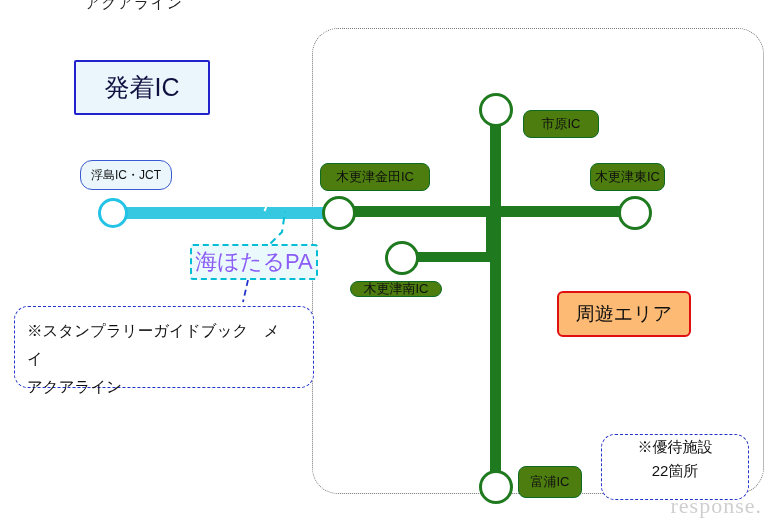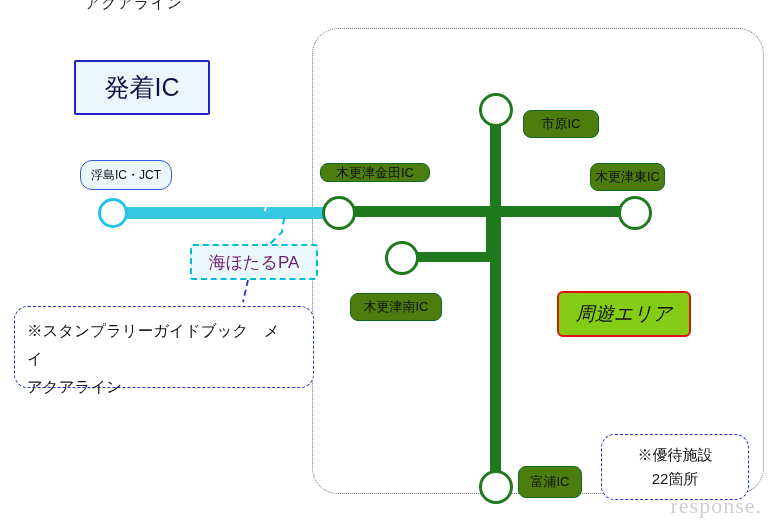--- a/index.html
+++ b/index.html
@@ -62,25 +62,24 @@
     border-radius: 2px;
   }
 
   
   .box-shuyu {
     left: 557px;
     top: 291px;
     width: 134px;
     height: 46px;
     border: 2.5px solid #e01010;
-    background: #84cc16;
+    background: #fdba74;
     font-size: 19px;
     color: #101010;
     border-radius: 6px;
-    font-style: italic;
   }
 
   
   .box-ukishima {
     left: 80px;
     top: 160px;
     width: 92px;
     height: 30px;
     border: 1.6px solid #3a5ad0;
     background: #eaf6fb;
@@ -90,37 +89,37 @@
   }
 
   
   .box-umihotaru {
     left: 190px;
     top: 244px;
     width: 128px;
     height: 36px;
     border: 2px dashed #00bcd4;
     background: #eaf9fb;
-    font-size: 17px;
-    color: #701a75;
+    font-size: 22px;
+    color: #8b5cf6;
     border-radius: 3px;
   }
 
   
   .box-green {
     border: 1.4px solid #0b6b22;
     background: #4d7c0f;
     color: #101010;
     border-radius: 8px;
     font-size: 13px;
   }
   .g-ichihara { left: 523px; top: 110px; width: 76px; height: 28px; }
-  .g-kisarazu-kaneda { left: 320px; top: 163px; width: 110px; height: 19px; }
+  .g-kisarazu-kaneda { left: 320px; top: 163px; width: 110px; height: 28px; }
   .g-kisarazu-higashi { left: 590px; top: 163px; width: 75px; height: 28px; }
-  .g-kisarazu-minami { left: 350px; top: 281px; width: 92px; height: 28px; margin-top: 12px; }
+  .g-kisarazu-minami { left: 350px; top: 281px; width: 92px; height: 16px; }
   .g-tomiura { left: 518px; top: 466px; width: 64px; height: 32px; }
 
   
   .note-box {
     box-sizing: border-box;
     border: 1.8px dashed #2233cc;
     background: #ffffff;
     color: #101010;
     border-radius: 14px;
   }
@@ -134,21 +133,20 @@
     line-height: 28px;
   }
   .note-yutai {
     left: 601px;
     top: 434px;
     width: 148px;
     height: 66px;
     display: flex;
     flex-direction: column;
     align-items: center;
-    justify-content: center;
     font-size: 15px;
     line-height: 24px;
   }
 
   
   .node {
     box-sizing: border-box;
     border-radius: 50%;
     background: #ffffff;
   }

